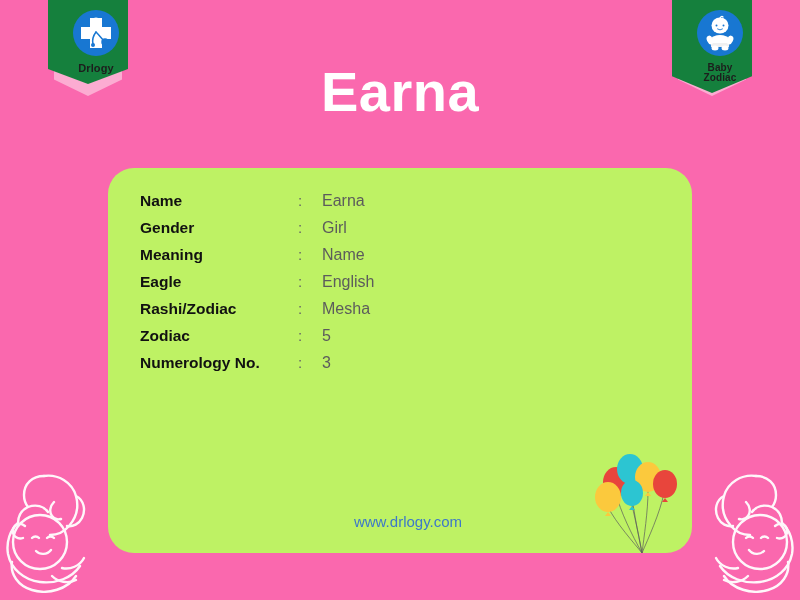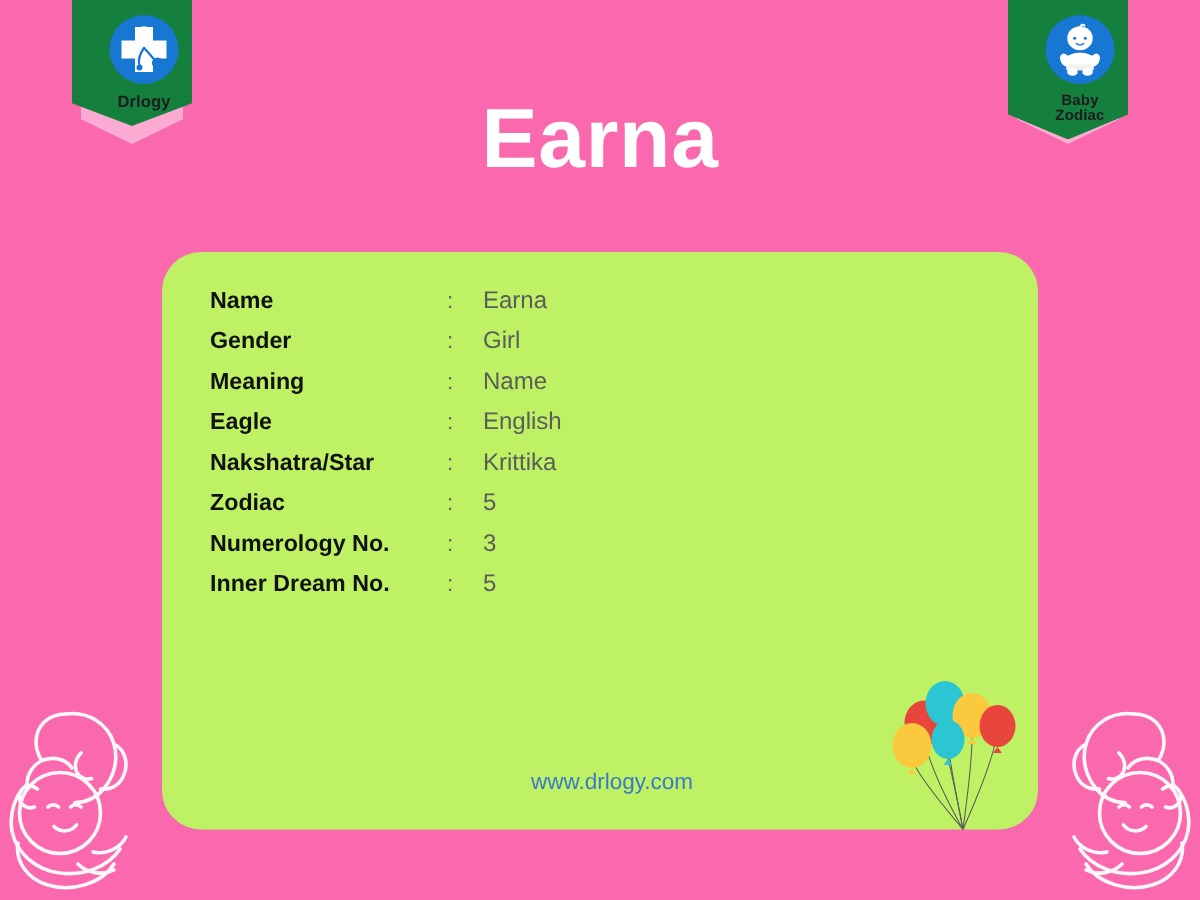--- a/index.html
+++ b/index.html
@@ -247,38 +247,33 @@
         <td class="cell-label">Meaning</td>
         <td class="cell-colon">:</td>
         <td class="cell-value">Name</td>
       </tr>
       <tr>
         <td class="cell-label">Eagle</td>
         <td class="cell-colon">:</td>
         <td class="cell-value">English</td>
       </tr>
       <tr>
-        <td class="cell-label">Nakshatra/Star</td>
-        <td class="cell-colon">:</td>
-        <td class="cell-value">Krittika</td>
+        <td class="cell-label">Rashi/Zodiac</td>
+        <td class="cell-colon">:</td>
+        <td class="cell-value">Mesha</td>
       </tr>
       <tr>
         <td class="cell-label">Zodiac</td>
         <td class="cell-colon">:</td>
         <td class="cell-value">5</td>
       </tr>
       <tr>
         <td class="cell-label">Numerology No.</td>
         <td class="cell-colon">:</td>
         <td class="cell-value">3</td>
-      </tr>
-      <tr>
-        <td class="cell-label">Inner Dream No.</td>
-        <td class="cell-colon">:</td>
-        <td class="cell-value">5</td>
       </tr>
     </tbody>
   </table>
 
   <svg class="balloons" viewBox="0 0 96 110">
     <g stroke="#5b5b5b" stroke-width="0.7" fill="none">
       <path d="M26 44 C30 62 42 86 52 104"></path>
       <path d="M40 32 C42 54 48 84 52 104"></path>
       <path d="M58 42 C58 62 54 88 52 104"></path>
       <path d="M74 44 C70 64 58 90 52 104"></path>

